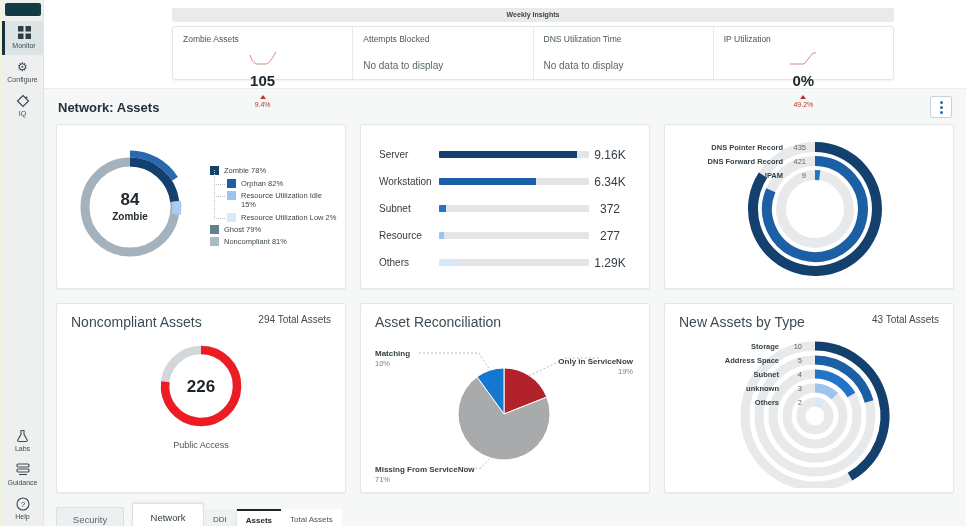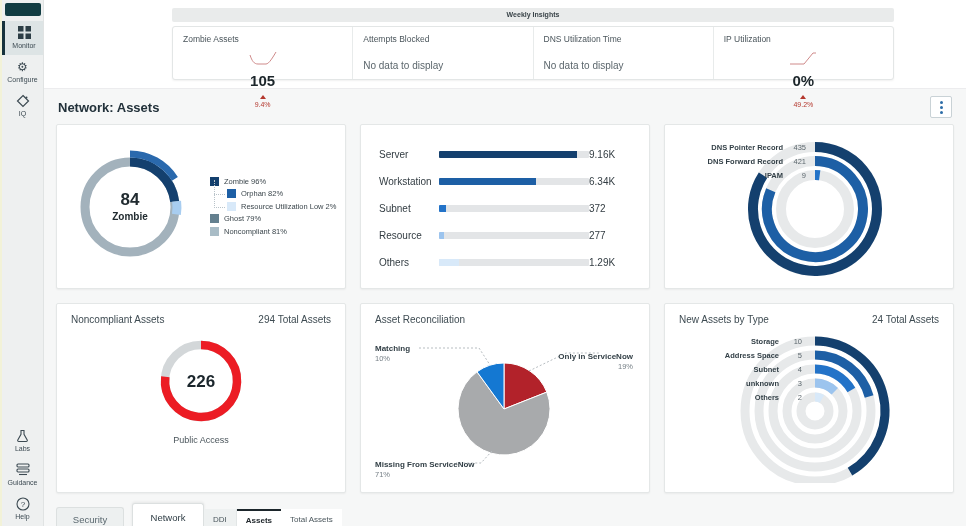--- a/index.html
+++ b/index.html
@@ -46,41 +46,41 @@
   .title-row { display:flex; justify-content:space-between; align-items:center; padding:7px 2px 6px; }
   .page-title { font-size:13px; font-weight:bold; color:#22313a; }
   .kebab { width:22px; height:22px; background:#fff; border:1px solid #c9d2d6; border-radius:2px;
     display:flex; flex-direction:column; align-items:center; justify-content:center; gap:2px; cursor:pointer; }
   .kebab i { width:3px; height:3px; border-radius:50%; background:#2d6da8; }
 
   .grid { display:grid; grid-template-columns:repeat(3,1fr); grid-template-rows:165px 190px; gap:14px; }
   .card { background:#fff; border:1px solid #e4e7e7; border-radius:2px;
     box-shadow:0 1px 2px rgba(0,0,0,.05); overflow:hidden; position:relative; }
   .card-head { display:flex; justify-content:space-between; padding:10px 14px 2px; }
-  .card-title { font-size:10px; color:#3e4b52; }
+  .card-title { font-size:14px; color:#3e4b52; }
   .card-total { font-size:10px; color:#3e4b52; }
 
   
   .zombie-wrap { display:flex; align-items:center; justify-content:center; gap:14px; height:100%; }
   .legend { width:128px; }
   .legend-item { display:flex; gap:5px; font-size:7.5px; color:#3c474d; margin:3px 0; line-height:1.25; }
   .legend-item .swatch { flex:0 0 9px; width:9px; height:9px; margin-top:0; }
   .legend-item.child { margin-left:17px; position:relative; }
   .legend-item.child::before { content:""; position:absolute; left:-13px; top:5px; width:11px;
     border-top:1px dotted #b9c3c9; }
   .legend-item.child::after { content:""; position:absolute; left:-13px; top:-9px; bottom:5px;
     border-left:1px dotted #b9c3c9; }
 
   
   .bars { padding:16px 18px 0; }
   .bar-row { display:flex; align-items:center; height:27px; }
   .bar-label { width:60px; font-size:10px; color:#333d43; }
   .bar-track { flex:1; height:7px; background:#e3e5e7; border-radius:1px; overflow:hidden; }
   .bar-fill { display:block; height:7px; }
-  .bar-value { width:42px; font-size:10px; color:#333d43; text-align:left; }
+  .bar-value { width:42px; font-size:12px; color:#333d43; text-align:center; }
 
   
   .gauges { display:flex; justify-content:center; gap:46px; margin-top:8px; }
   .gauge { text-align:center; }
   .gauge-label { font-size:9px; color:#4a555b; margin-top:4px; }
 
   svg text { font-family:"Liberation Sans", sans-serif; }
 
   
   .tabstrip { display:flex; align-items:flex-end; margin-top:10px; height:27px; }
@@ -228,25 +228,29 @@
                 <circle cx="66" cy="66" r="45" fill="none" stroke="#a3b2bc" stroke-width="9"></circle>
                 <path d="M66.0 21.0 A45 45 0 0 1 110.7 60.5" fill="none" stroke="#14406e" stroke-width="9"></path>
                 <path d="M112.6 60.3 A47 47 0 0 1 112.4 73.4" fill="none" stroke="#a8cdf0" stroke-width="9"></path>
                 <path d="M66.0 13.0 A53 53 0 0 1 110.9 37.9" fill="none" stroke="#2a69ad" stroke-width="7"></path>
                 <text x="66" y="64" text-anchor="middle" font-size="17" font-weight="bold" fill="#212b30">84</text>
                 <text x="66" y="79" text-anchor="middle" font-size="10" font-weight="bold" fill="#212b30">Zombie</text>
               </svg>
             <div class="legend" id="zombie-legend">
                 <div class="legend-item">
                   <span class="swatch" style="background: rgb(20, 64, 110);"></span>
-                  <span>Zombie 96%</span>
+                  <span>Zombie 78%</span>
                 </div>
                 <div class="legend-item child">
                   <span class="swatch" style="background: rgb(29, 95, 165);"></span>
                   <span>Orphan 82%</span>
+                </div>
+                <div class="legend-item child">
+                  <span class="swatch" style="background: rgb(156, 196, 238);"></span>
+                  <span>Resource Utilization Idle 15%</span>
                 </div>
                 <div class="legend-item child">
                   <span class="swatch" style="background: rgb(216, 233, 249);"></span>
                   <span>Resource Utilization Low 2%</span>
                 </div>
                 <div class="legend-item">
                   <span class="swatch" style="background: rgb(100, 128, 143);"></span>
                   <span>Ghost 79%</span>
                 </div>
                 <div class="legend-item">
@@ -347,21 +351,21 @@
               <text x="14" y="150" text-anchor="start" font-size="7.5" fill="#778087">71%</text>
               <polyline points="58,21 118,21 129,38" fill="none" stroke="#b7bdc1" stroke-width="1" stroke-dasharray="2,2"></polyline>
               <text x="14" y="24" text-anchor="start" font-size="8" font-weight="bold" fill="#323f46">Matching</text>
               <text x="14" y="34" text-anchor="start" font-size="7.5" fill="#778087">10%</text>
             </svg>
         </div>
 
         <div class="card">
           <div class="card-head">
             <span class="card-title">New Assets by Type</span>
-            <span class="card-total">24 Total Assets</span>
+            <span class="card-total">43 Total Assets</span>
           </div>
           <svg id="na-radial" width="283" height="156" viewBox="0 0 283 156">
               <circle cx="150" cy="84" r="70" fill="none" stroke="#e7e9ea" stroke-width="9"></circle>
               <path d="M150.0 14.0 A70 70 0 0 1 185.0 144.6" fill="none" stroke="#14406e" stroke-width="9"></path>
               <text x="114" y="17" text-anchor="end" font-size="7.5" font-weight="bold" fill="#323f46">Storage</text>
               <text x="137" y="17" text-anchor="end" font-size="7.5" fill="#5c676d">10</text>
               <circle cx="150" cy="84" r="56" fill="none" stroke="#e7e9ea" stroke-width="9"></circle>
               <path d="M150.0 28.0 A56 56 0 0 1 204.1 69.5" fill="none" stroke="#1d5fa5" stroke-width="9"></path>
               <text x="114" y="31" text-anchor="end" font-size="7.5" font-weight="bold" fill="#323f46">Address Space</text>
               <text x="137" y="31" text-anchor="end" font-size="7.5" fill="#5c676d">5</text>

